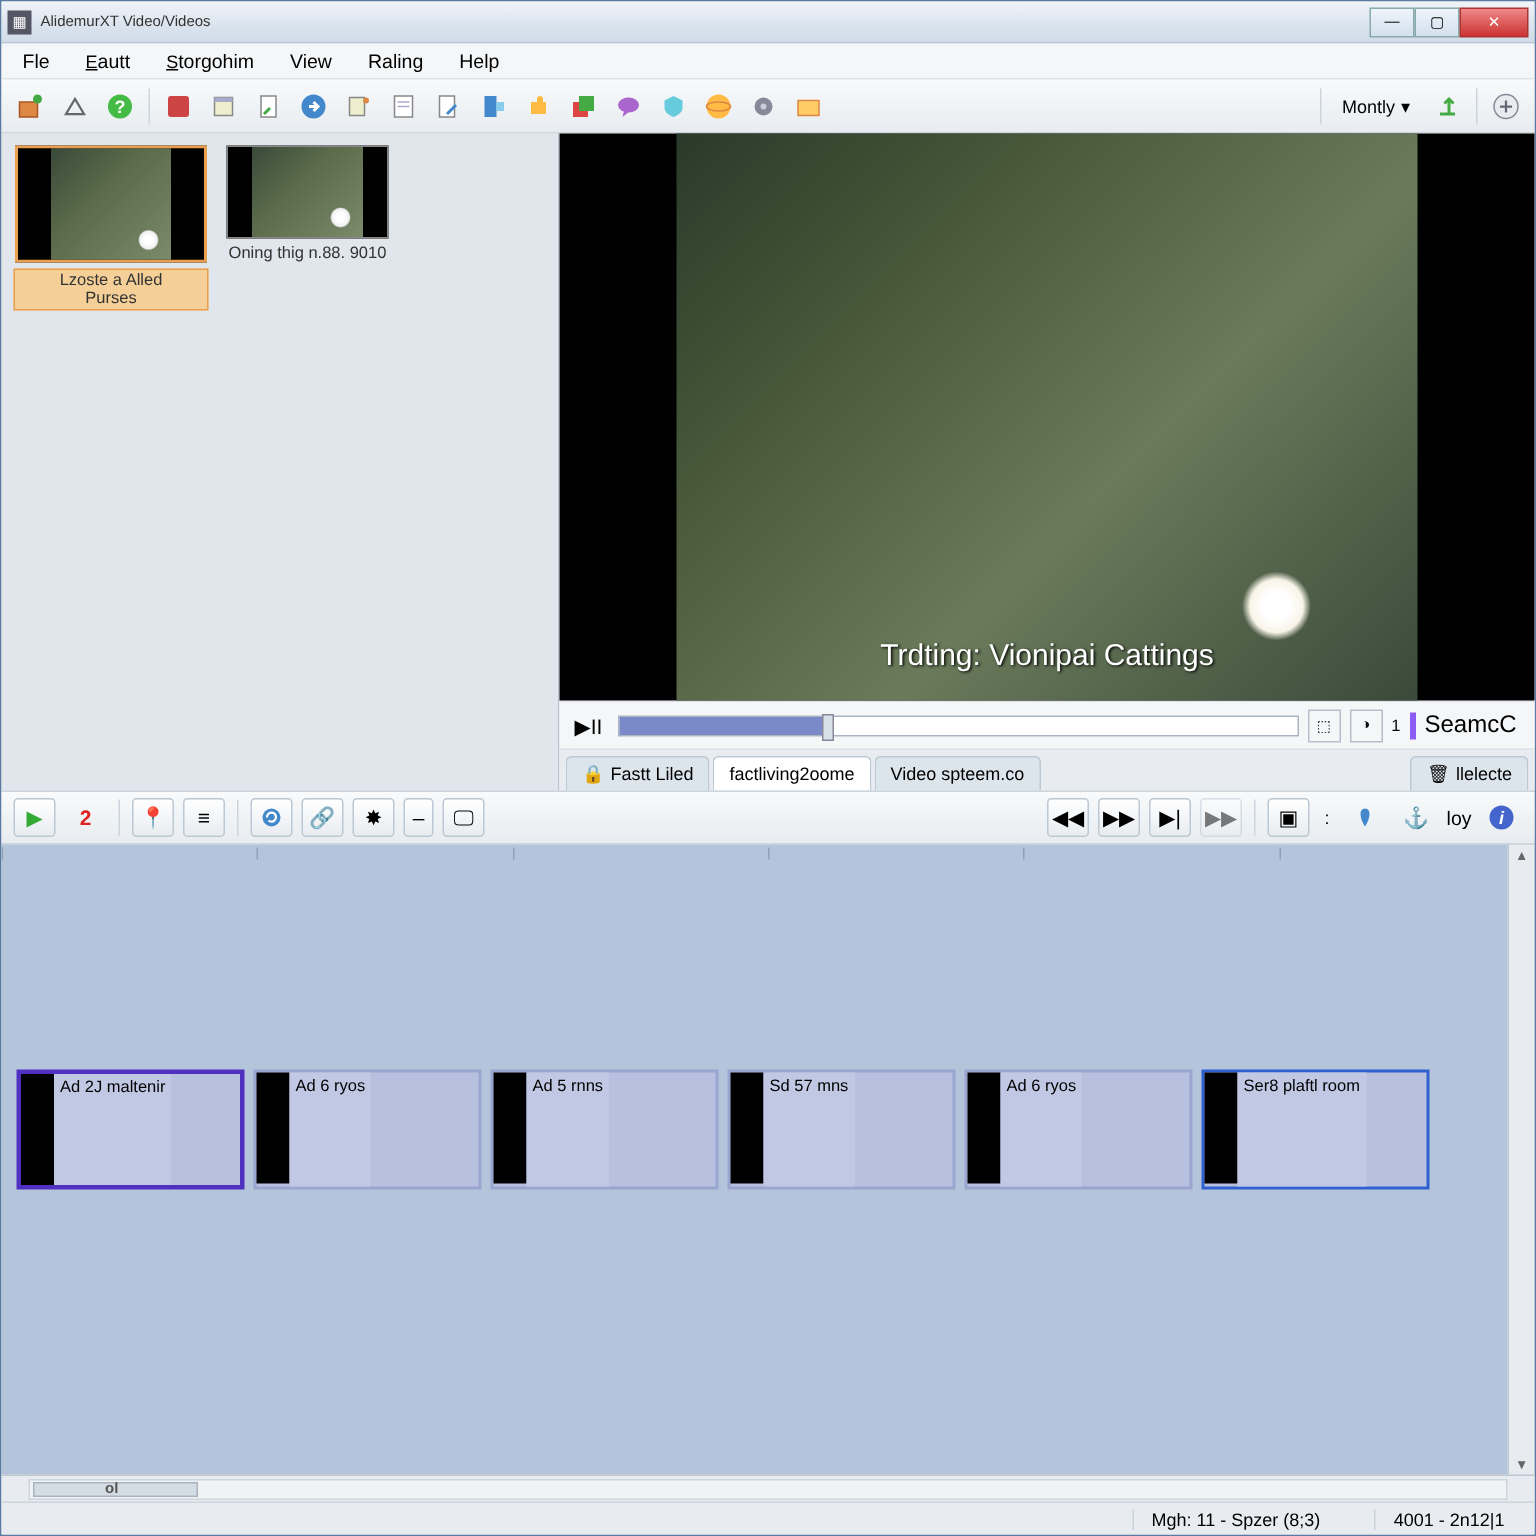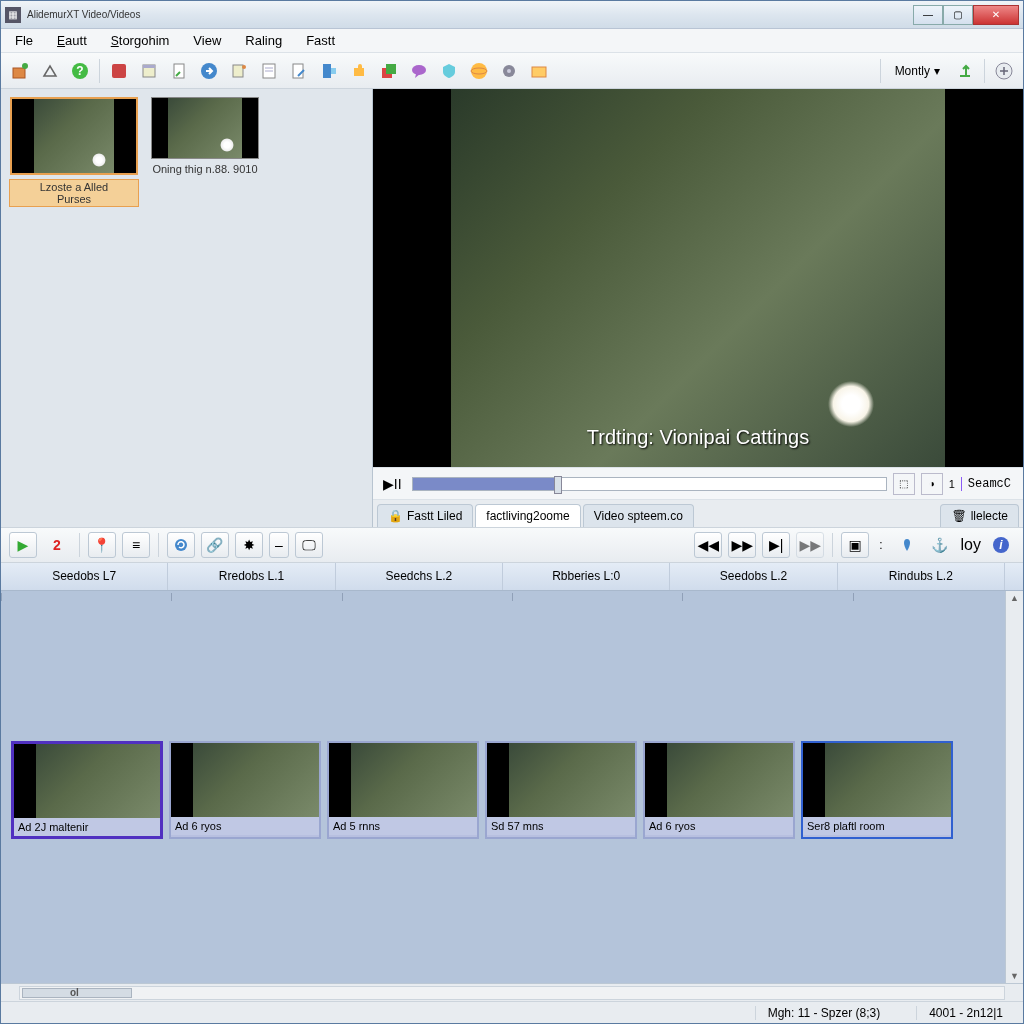--- a/index.html
+++ b/index.html
@@ -41,21 +41,21 @@
 .preview .scene-large { width: 76%; height: 100%; background: linear-gradient(135deg, #2a3a2a 0%, #4a5a3a 30%, #6a7a5a 60%, #3a4a3a 100%); position: relative; }
 .preview .flower { position: absolute; right: 14%; bottom: 10%; width: 50px; height: 50px; background: radial-gradient(circle, #fff 25%, #f8f4e8 50%, transparent 65%); border-radius: 50%; }
 .preview .caption { position: absolute; bottom: 18px; left: 50%; transform: translateX(-50%); color: #fff; font-size: 20px; text-shadow: 1px 1px 2px #000; white-space: nowrap; }
 
 .player-bar { height: 32px; display: flex; align-items: center; padding: 0 6px; gap: 6px; background: #f4f6f8; border-top: 1px solid #dce2e8; }
 .play-btn-icon { font-family: Liberation Sans, sans-serif; font-size: 14px; cursor: pointer; padding: 0 4px; }
 .seek-track { flex: 1; height: 14px; background: #fff; border: 1px solid #aab4c0; position: relative; }
 .seek-fill { position: absolute; left: 0; top: 0; bottom: 0; width: 30%; background: #7a8ac8; }
 .seek-handle { position: absolute; left: 30%; top: -2px; width: 8px; height: 18px; background: #d8e0e8; border: 1px solid #889; }
 .mini-btn { width: 22px; height: 22px; border: 1px solid #bbc; background: #f4f6f8; display: flex; align-items: center; justify-content: center; cursor: pointer; font-size: 10px; }
-.side-label { padding: 0 6px; font-size: 12px; border-left: 1px solid #8b5cf6; font-family: Liberation Mono, monospace; }
+.side-label { padding: 0 6px; font-size: 16px; border-left: 4px solid #8b5cf6; }
 
 .tabs-row { height: 28px; display: flex; align-items: flex-end; padding: 0 4px; background: #e8ecf0; border-top: 1px solid #dce2e8; gap: 2px; }
 .tab { padding: 4px 10px; background: #dce4ec; border: 1px solid #bcc8d4; border-bottom: none; border-radius: 4px 4px 0 0; cursor: pointer; font-size: 12px; display: flex; align-items: center; gap: 4px; }
 .tab.active { background: #fff; }
 .tabs-row .spacer { flex: 1; }
 
 .mid-toolbar { height: 36px; background: linear-gradient(to bottom, #f8fafb, #e8ecf0); border-top: 1px solid #ccd4dc; border-bottom: 1px solid #ccd4dc; display: flex; align-items: center; padding: 0 8px; gap: 6px; }
 .mid-btn { width: 28px; height: 26px; border: 1px solid #bcc8d4; background: linear-gradient(to bottom, #fff, #e8ecf0); border-radius: 3px; display: flex; align-items: center; justify-content: center; cursor: pointer; font-size: 14px; }
 .mid-btn.red-num { color: #d22; font-weight: bold; border: none; background: none; }
 
@@ -64,21 +64,21 @@
 .th-col { flex: 1; text-align: center; padding: 6px 0; font-size: 12px; border-right: 1px solid #c0ccdc; }
 .timeline-body { flex: 1; position: relative; overflow: hidden; }
 .timeline-scroll-v { position: absolute; right: 0; top: 0; bottom: 0; width: 18px; background: #e8ecf0; border-left: 1px solid #bcc8d4; }
 .timeline-scroll-v::before { content: '▲'; position: absolute; top: 2px; left: 4px; font-size: 9px; color: #666; }
 .timeline-scroll-v::after { content: '▼'; position: absolute; bottom: 2px; left: 4px; font-size: 9px; color: #666; }
 
 .tick-row { height: 12px; display: flex; border-bottom: 0; }
 .tick { flex: 1; border-left: 1px solid #90a0b8; height: 8px; margin-top: 2px; }
 
 .clips-row { display: flex; gap: 6px; padding: 8px 10px; margin-top: 130px; }
-.clip { width: 152px; border: 2px solid #9aa6d0; background: #b8c0e0; display: flex; flex-direction: column; cursor: pointer; }
+.clip { width: 152px; border: 2px solid #9aa6d0; background: #b8c0e0; display: flex; cursor: pointer; }
 .clip.selected { border-color: #5030c0; border-width: 3px; }
 .clip.blue-sel { border-color: #3060d0; }
 .clip-thumb { height: 74px; background: #000; display: flex; }
 .clip-thumb .black-bar { width: 22px; background: #000; }
 .clip-thumb .scene { flex: 1; background: linear-gradient(135deg, #3a4a3a 0%, #5a6a4a 40%, #7a8a6a 100%); }
 .clip-label { padding: 3px 4px; font-size: 11px; background: #c0c8e4; }
 
 .bottom-scroll { height: 18px; background: #e8ecf0; border-top: 1px solid #bcc8d4; display: flex; align-items: center; font-weight: bold; }
 .hscroll-track { flex: 1; height: 14px; background: #f0f2f4; border: 1px solid #ccd4dc; margin: 0 18px; position: relative; }
 .hscroll-thumb { position: absolute; left: 2px; top: 1px; width: 110px; height: 10px; background: #d4dce4; border: 1px solid #aab4c0; }
@@ -103,21 +103,21 @@
       <div class="win-btn close">✕</div>
     </div>
   </div>
 
   <div class="menubar">
     <span class="menu-item">Fle</span>
     <span class="menu-item"><u>E</u>autt</span>
     <span class="menu-item"><u>S</u>torgohim</span>
     <span class="menu-item">View</span>
     <span class="menu-item">Raling</span>
-    <span class="menu-item">Fastt</span>
+    <span class="menu-item">Help</span>
   </div>
 
   <div class="toolbar">
     <div class="tb-btn">
         <svg width="18" height="18">
           <rect x="2" y="6" width="12" height="10" fill="#d84" stroke="#a52"></rect>
           <circle cx="14" cy="4" r="3" fill="#4a4"></circle>
         </svg>
       </div>
     <div class="tb-btn">
@@ -322,39 +322,30 @@
     <div class="mid-btn" style="opacity:.5">▶▶</div>
     <div class="tb-sep"></div>
     <div class="mid-btn">▣</div>
     <span style="padding:0 4px">:</span>
     <div class="mid-btn" style="border:none;background:none">
         <svg width="16" height="16">
           <path d="M8 2 C4 2 4 8 8 14 C12 8 12 2 8 2" fill="#48c"></path>
         </svg>
       </div>
     <div class="mid-btn" style="border:none;background:none">⚓</div>
-    <span style="font-size:16px">loy</span>
+    <span style="font-size:13px">loy</span>
     <div class="mid-btn" style="border:none;background:none">
         <svg width="18" height="18">
           <circle cx="9" cy="9" r="8" fill="#46c"></circle>
           <text x="9" y="13" text-anchor="middle" fill="#fff" font-size="12" font-weight="bold" font-style="italic">i</text>
         </svg>
       </div>
   </div>
 
   <div class="timeline-area">
-    <div class="timeline-header">
-      <div class="th-col">Seedobs L7</div>
-      <div class="th-col">Rredobs L.1</div>
-      <div class="th-col">Seedchs L.2</div>
-      <div class="th-col">Rbberies L:0</div>
-      <div class="th-col">Seedobs L.2</div>
-      <div class="th-col">Rindubs L.2</div>
-      <div style="width:18px"></div>
-    </div>
     <div class="timeline-body">
       <div class="tick-row">
         <div class="tick"></div>
           <div class="tick"></div>
           <div class="tick"></div>
           <div class="tick"></div>
           <div class="tick"></div>
           <div class="tick"></div>
       </div>
       <div class="clips-row">

